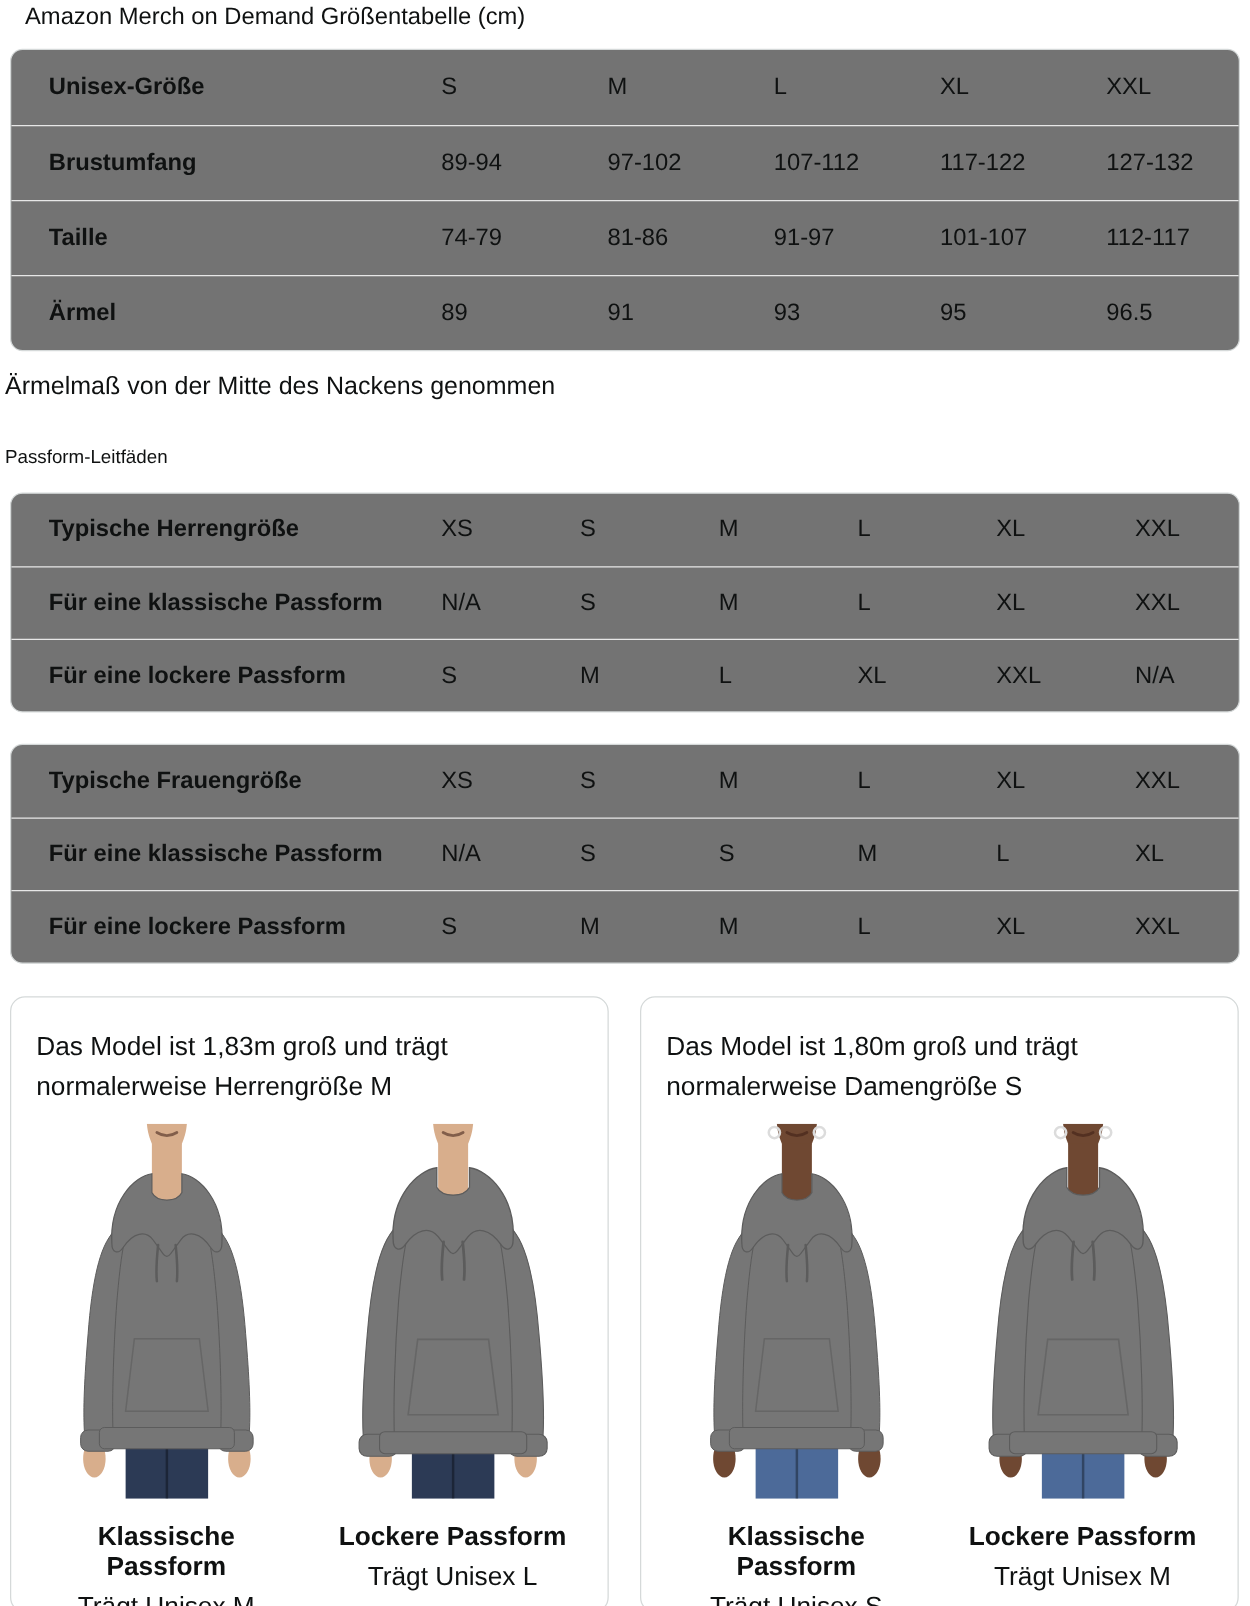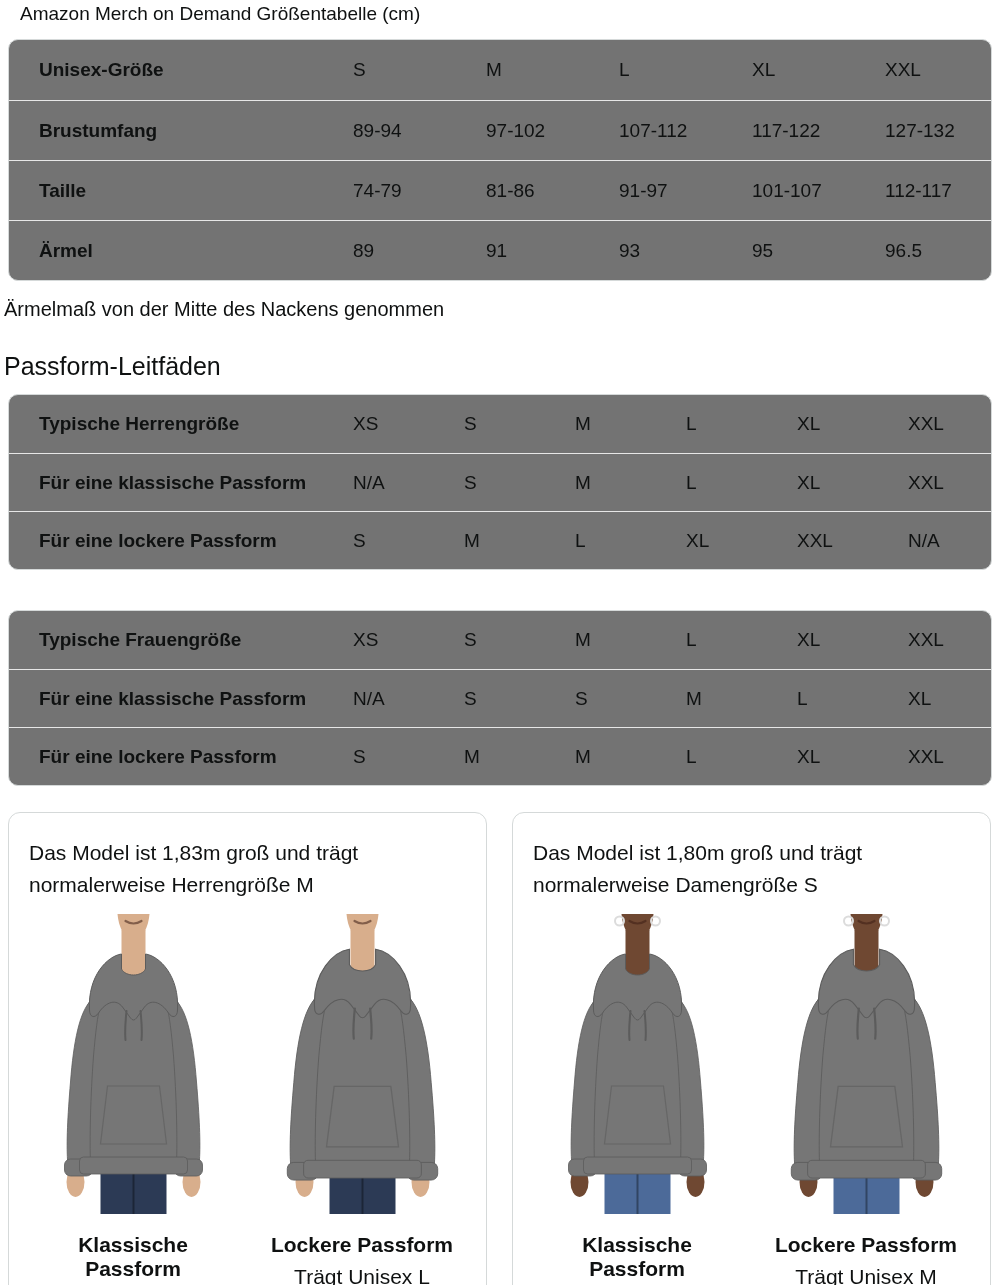--- a/index.html
+++ b/index.html
@@ -42,24 +42,24 @@
   .t1 .trow{grid-template-columns:314px repeat(4,133px) 1fr;height:60px;}
   .t23 .trow{grid-template-columns:314px repeat(5,111px) 1fr;height:58px;}
   .rlabel{font-weight:700;}
   .cell{font-weight:400;}
   .note{
     margin:17px 12px 0 4px;
     font-size:20px;line-height:22px;font-weight:400;
   }
   .section-heading{
     margin:34px 0 0 4px;
-    font-size:25px;font-weight:400;line-height:24px;
+    font-size:15px;font-weight:400;line-height:24px;
   }
   .t2{margin-top:16px;}
-  .t3{margin-top:40px;}
+  .t3{margin-top:25px;}
   .cards{
     margin:26px 8px 0 8px;
     display:flex;gap:25px;
   }
   .model-card{
     width:479px;height:493px;
     border:1px solid var(--table-border);
     border-radius:12px;
     padding:24px 20px 20px 20px;
     background:#fff;

